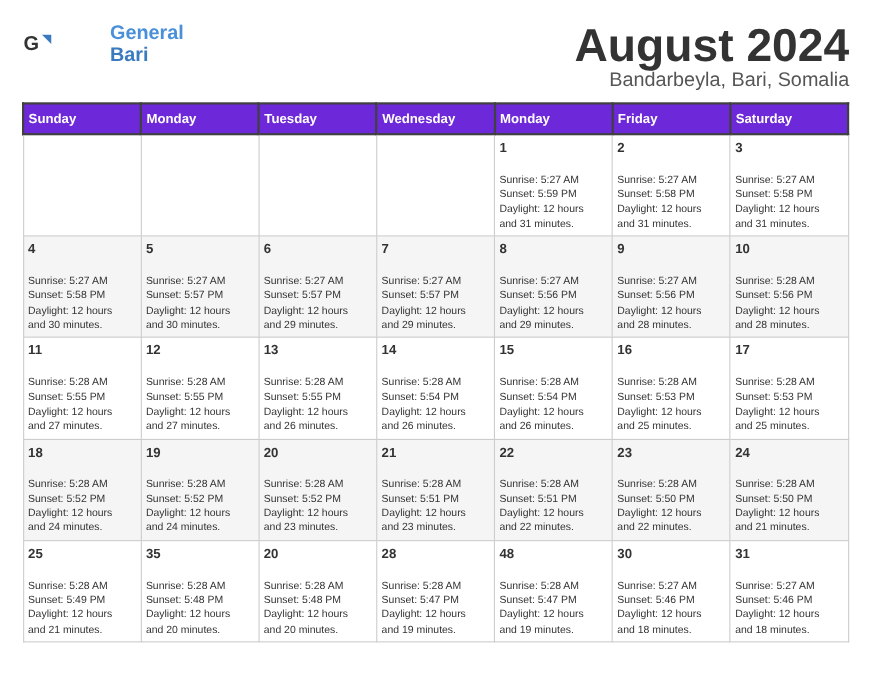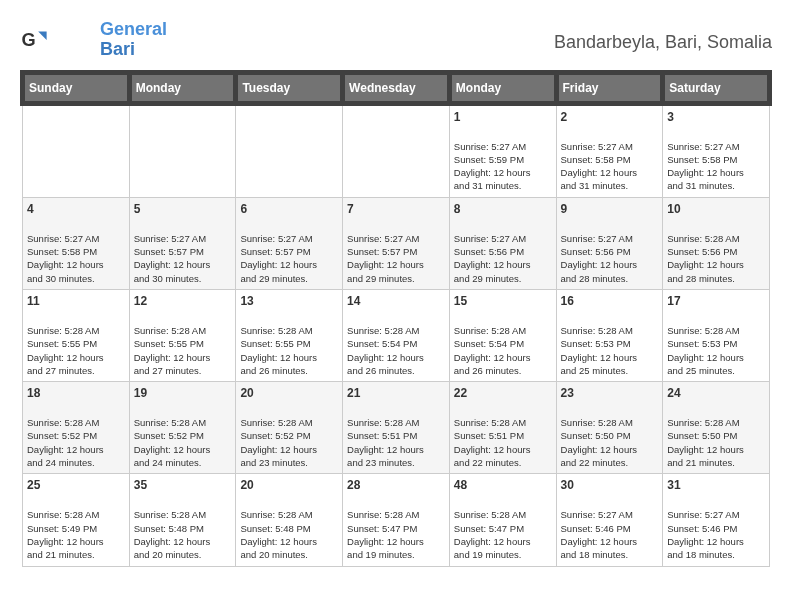--- a/index.html
+++ b/index.html
@@ -40,35 +40,34 @@
     }
     .month-title {
       font-size: 42px;
       font-weight: bold;
       color: #333;
       line-height: 1;
     }
     .location-title {
       font-size: 18px;
       color: #555;
-      margin-top: 12px;
-      text-align: center;
+      margin-top: 0;
     }
     table {
       width: 100%;
       border-collapse: collapse;
       table-layout: fixed;
     }
     thead tr th {
-      background-color: #737373;
+      background-color: #6d28d9;
       color: #fff;
       font-size: 12px;
       font-weight: bold;
       padding: 6px 4px;
-      border: 5px solid #404040;
+      border: 2px solid #404040;
       text-align: left;
     }
     tbody tr td {
       border: 1px solid #ccc;
       vertical-align: top;
       padding: 4px;
       font-size: 10px;
       color: #333;
       height: 88px;
       background: #fff;
@@ -98,20 +97,21 @@
   <div class="logo">
     <svg class="logo-icon" viewBox="0 0 40 40">
       <text x="2" y="28" font-size="26" font-family="Arial" font-weight="bold" fill="#333">G</text>
       <polygon points="26,8 38,8 38,20" fill="#3a7abf"></polygon>
     </svg>
     <div class="logo-text">
       <span>General</span><br><span style="color:#3a7abf">Bari</span>
     </div>
   </div>
   <div class="title-area">
+    <div class="month-title">August 2024</div>
     <div class="location-title">Bandarbeyla, Bari, Somalia</div>
   </div>
 </div>
 
 <table>
   <thead>
     <tr>
       <th>Sunday</th>
       <th>Monday</th>
       <th>Tuesday</th>

